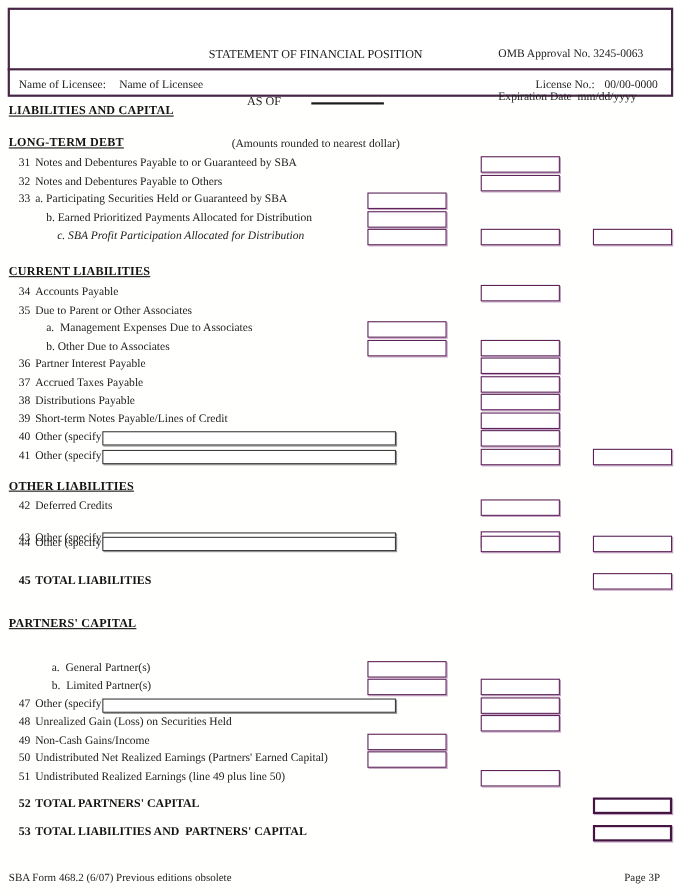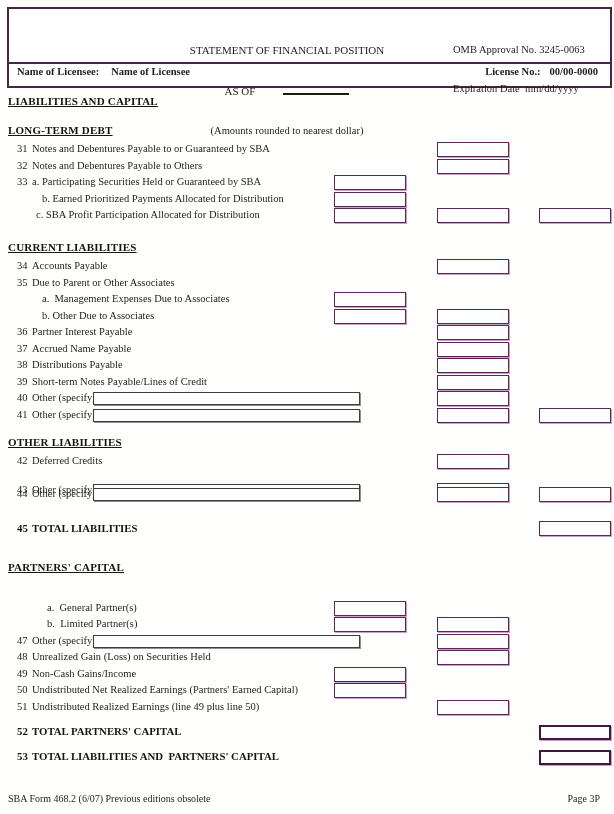--- a/index.html
+++ b/index.html
@@ -27,22 +27,22 @@
     display:inline-block; width:66px; height:10px;
     border-bottom:2px solid #1a1a1a; margin-left:28px;
   }
   .title-line3 { font-size:10.5px; }
   .omb-block {
     position:absolute; left:444px; top:8px;
     font-size:10.5px; line-height:13px; white-space:pre; color:#1d1d1d;
   }
   .licensee-row {
     position:absolute; left:0; right:0; top:55px; height:22px;
-    display:flex; justify-content:space-between;
-    padding:2px 12px 0 8px; font-size:10.5px; white-space:pre; color:#1d1d1d;font-weight:bold;
+    display:flex; align-items:center; justify-content:space-between;
+    padding:2px 12px 0 8px; font-size:10.5px; white-space:pre; color:#1d1d1d;
   }
   .licensee-left .value { margin-left:12px; }
   .license-right .value { margin-left:9px; }
 
   
   .form-body { position:absolute; left:0; top:0; width:614px; height:814px; }
   .section-heading {
     position:absolute; left:8px; height:14px;
     font-size:11px; font-weight:bold; text-decoration:underline;
     letter-spacing:0.2px; white-space:pre; color:#141414;
@@ -111,21 +111,21 @@
       <div class="form-row" style="top: 175px;">
         <span class="num">33</span>
         <span class="lbl" style="left: 32px;">a. Participating Securities Held or Guaranteed by SBA</span>
         <div class="amount-box" style="left: 334px;"></div>
       </div>
       <div class="form-row" style="top: 191.5px;">
         <span class="lbl" style="left: 42px;">b. Earned Prioritized Payments Allocated for Distribution</span>
         <div class="amount-box" style="left: 334px;"></div>
       </div>
       <div class="form-row" style="top: 208px;">
-        <span class="lbl" style="left: 36px;">c. SBA Profit Participation Allocated for Distribution</span>
+        <span class="lbl" style="left: 52px; font-style: italic;">c. SBA Profit Participation Allocated for Distribution</span>
         <div class="amount-box" style="left: 334px;"></div>
         <div class="amount-box" style="left: 437px;"></div>
         <div class="amount-box" style="left: 539px;"></div>
       </div>
       <div class="section-heading" style="top: 241px;">CURRENT LIABILITIES</div>
       <div class="form-row" style="top: 259px;">
         <span class="num">34</span>
         <span class="lbl" style="left: 32px;">Accounts Payable</span>
         <div class="amount-box" style="left: 437px;"></div>
       </div>
@@ -142,21 +142,21 @@
         <div class="amount-box" style="left: 334px;"></div>
         <div class="amount-box" style="left: 437px;"></div>
       </div>
       <div class="form-row" style="top: 325px;">
         <span class="num">36</span>
         <span class="lbl" style="left: 32px;">Partner Interest Payable</span>
         <div class="amount-box" style="left: 437px;"></div>
       </div>
       <div class="form-row" style="top: 341.5px;">
         <span class="num">37</span>
-        <span class="lbl" style="left: 32px;">Accrued Name Payable</span>
+        <span class="lbl" style="left: 32px;">Accrued Taxes Payable</span>
         <div class="amount-box" style="left: 437px;"></div>
       </div>
       <div class="form-row" style="top: 358px;">
         <span class="num">38</span>
         <span class="lbl" style="left: 32px;">Distributions Payable</span>
         <div class="amount-box" style="left: 437px;"></div>
       </div>
       <div class="form-row" style="top: 374.5px;">
         <span class="num">39</span>
         <span class="lbl" style="left: 32px;">Short-term Notes Payable/Lines of Credit</span>

